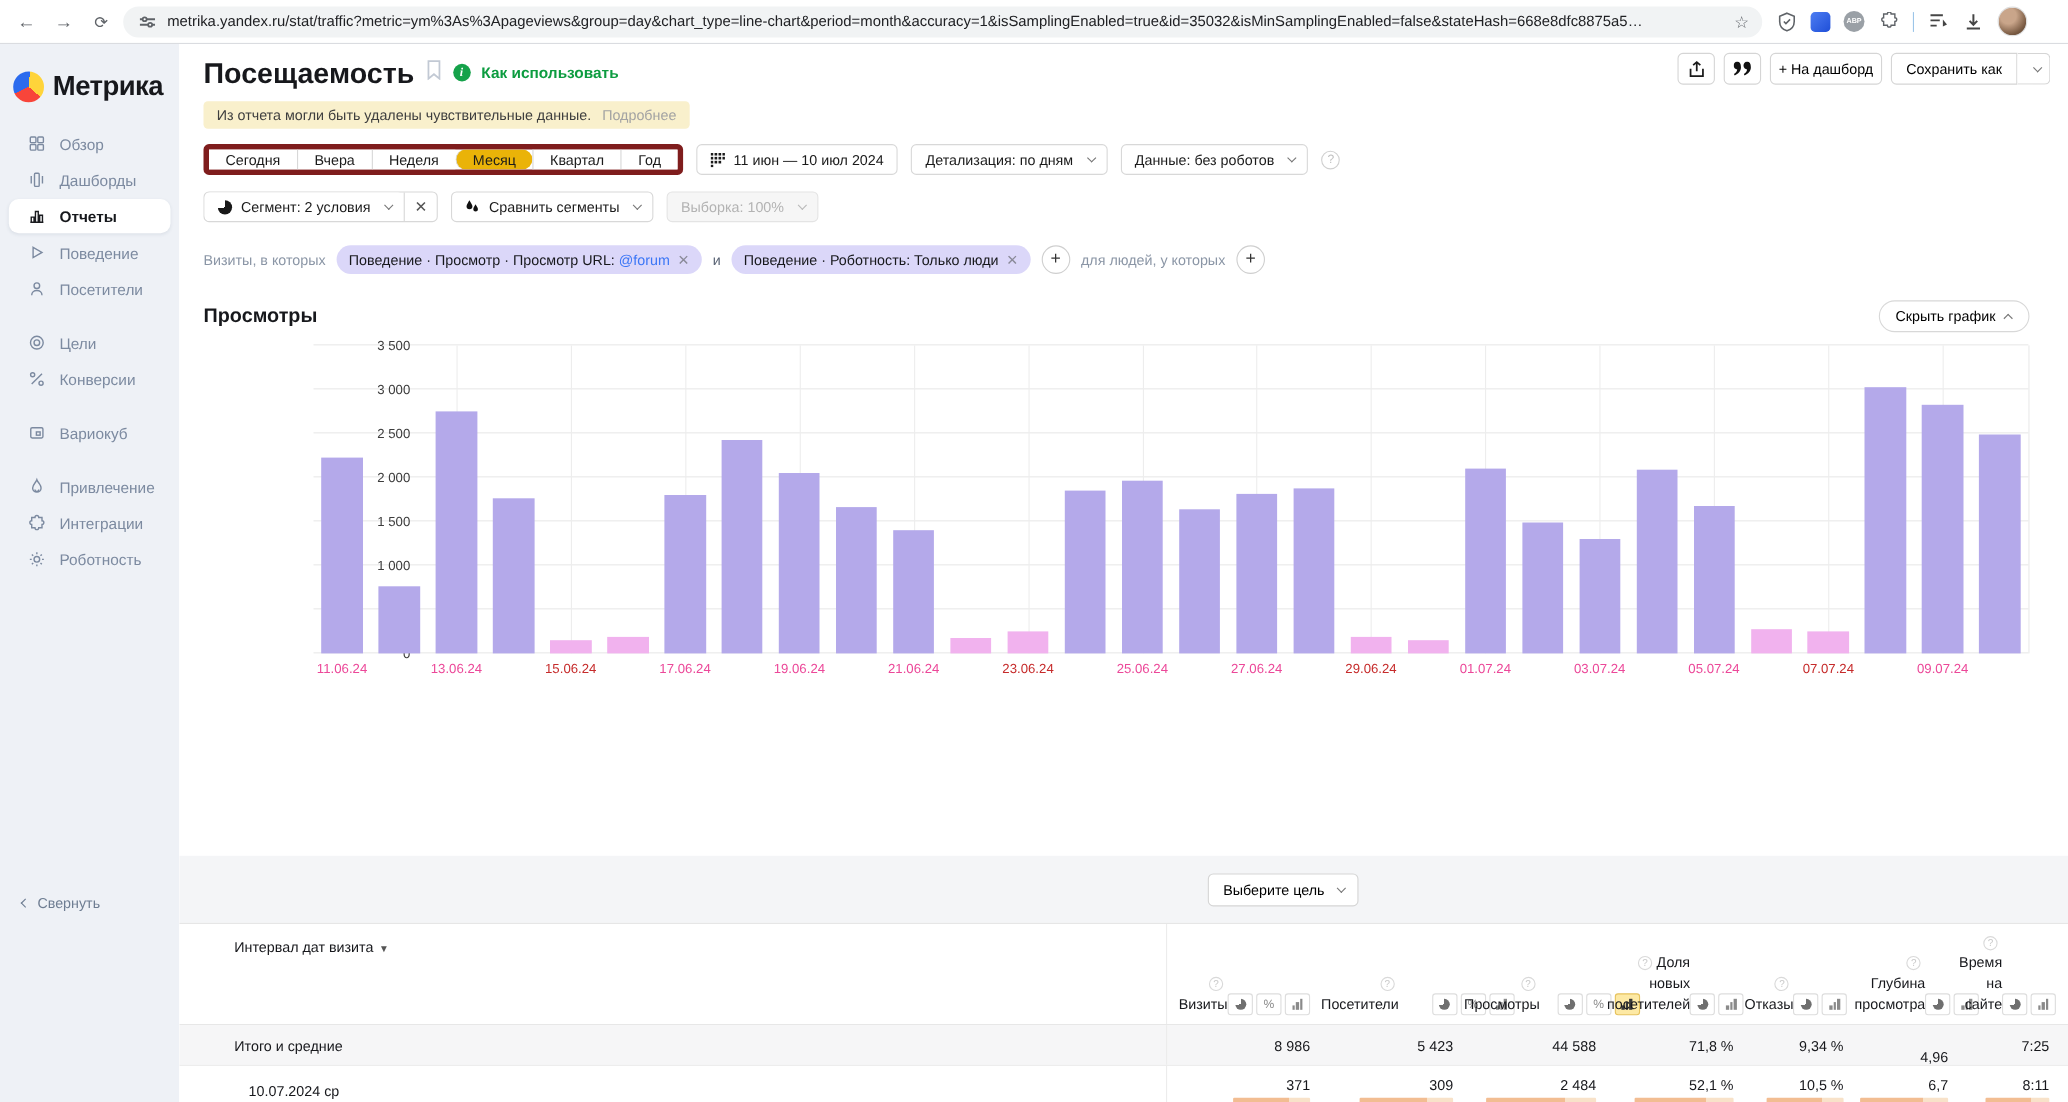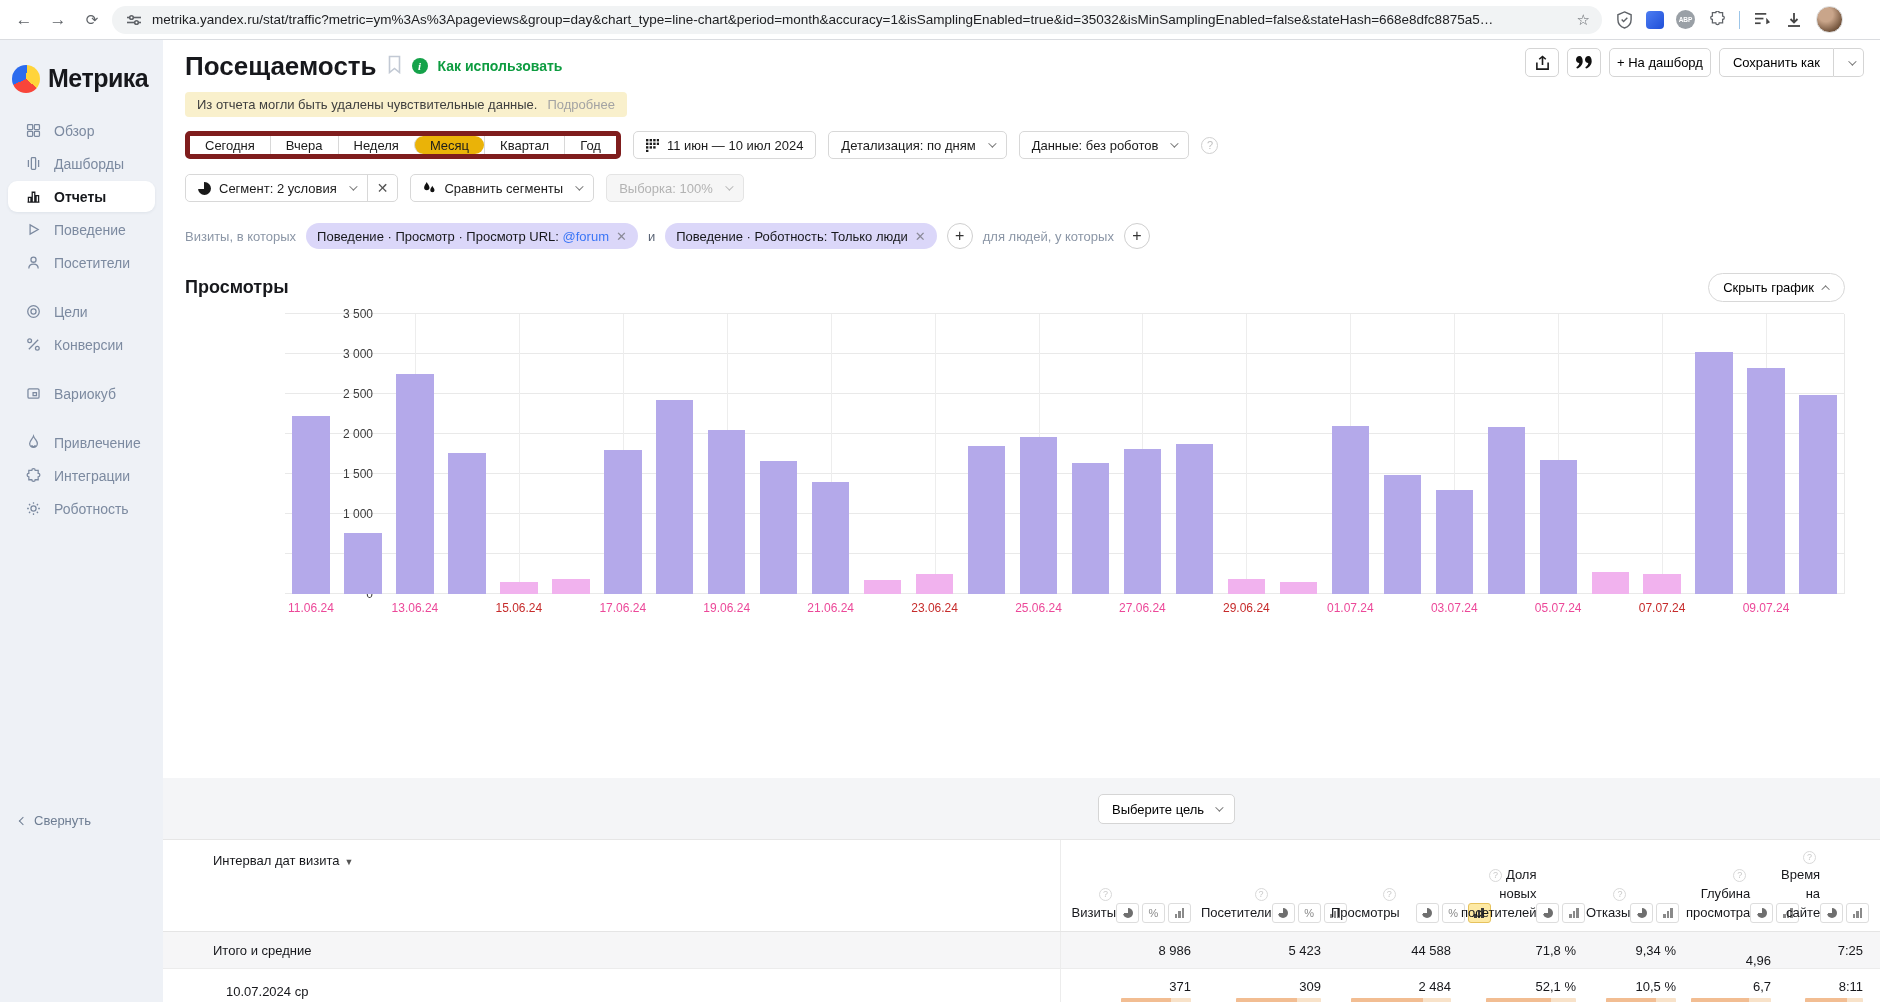--- a/index.html
+++ b/index.html
@@ -619,21 +619,21 @@
               <span class="tg">%</span>
               <span class="tg">
                 <span class="minibars">
                   <i style="height: 4px;"></i>
                   <i style="height: 7px;"></i>
                   <i style="height: 10px;"></i>
                 </span>
               </span>
             </div>
           </div>
-          <div class="mcol" style="width: 130px;">
+          <div class="mcol" style="width: 130px; gap: 30px;">
             <div class="mhead"><span class="qdot">?</span>Посетители</div>
             <div class="tg-row">
               <span class="tg">
                 <span class="minipie"></span>
               </span>
               <span class="tg">%</span>
               <span class="tg">
                 <span class="minibars">
                   <i style="height: 4px;"></i>
                   <i style="height: 7px;"></i>

